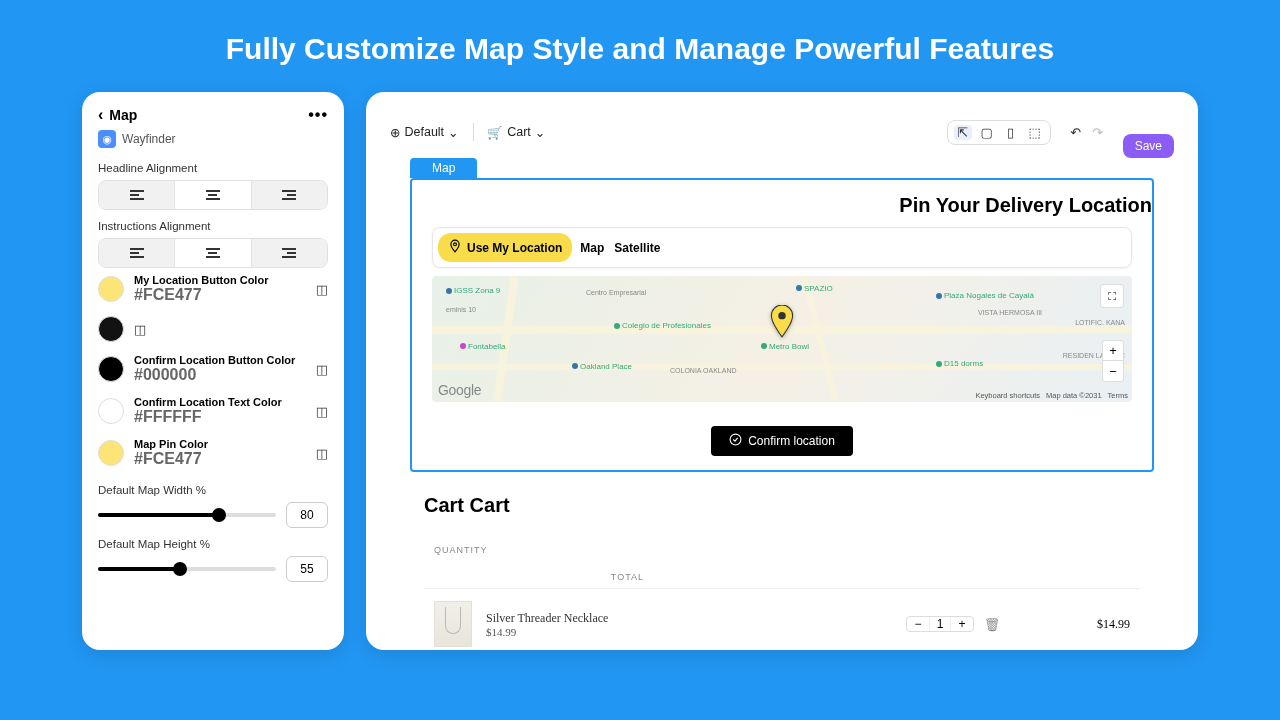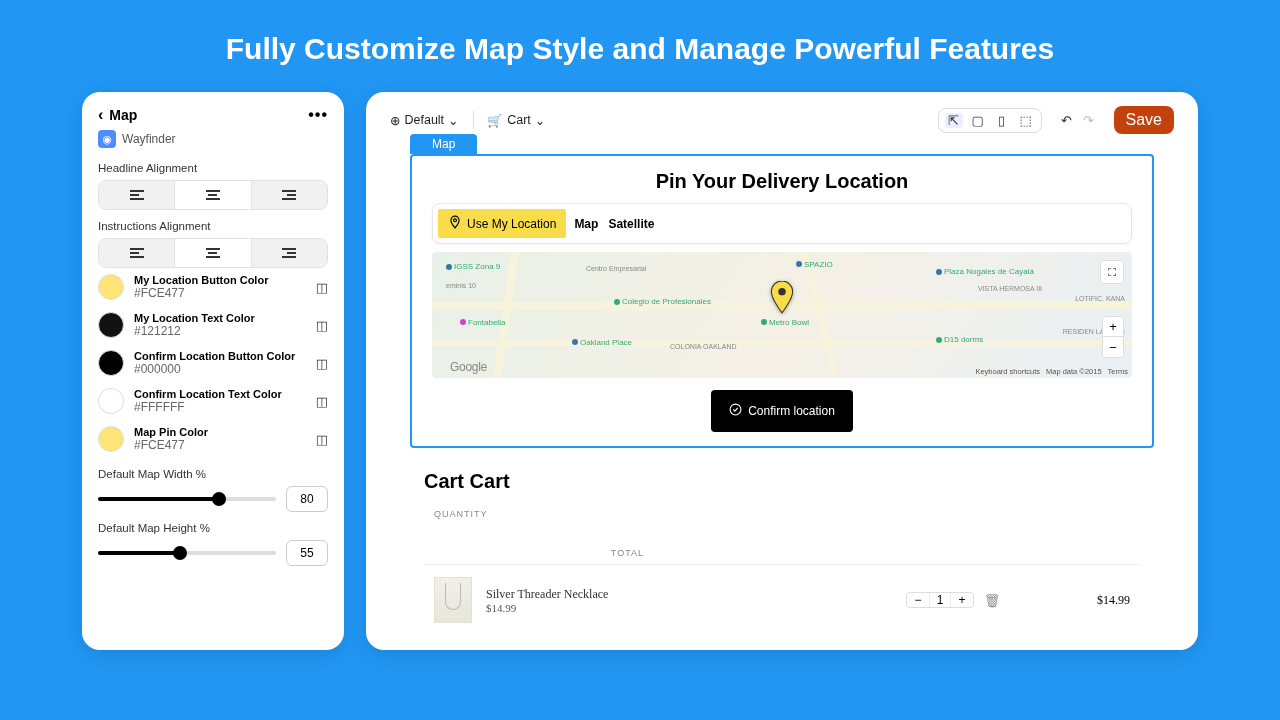--- a/index.html
+++ b/index.html
@@ -51,21 +51,21 @@
 .color-row {
   display: flex; align-items: center; gap: 10px;
   padding: 6px 0;
 }
 .swatch {
   width: 26px; height: 26px; border-radius: 50%;
   border: 1px solid #ddd;
 }
 .color-info { flex: 1; }
 .color-name { font-size: 11px; font-weight: 600; }
-.color-hex { font-size: 12px; color: #666; }
+.color-hex { font-size: 16px; color: #666; font-weight: bold; }
 .db-icon { font-size: 13px; color: #333; cursor: pointer; }
 .slider-wrap { display: flex; align-items: center; gap: 10px; margin-top: 4px; }
 .slider-track {
   flex: 1; height: 4px; background: #ddd; border-radius: 2px; position: relative;
 }
 .slider-fill { position: absolute; left: 0; top: 0; height: 4px; background: #000; border-radius: 2px; }
 .slider-thumb {
   position: absolute; top: 50%; transform: translate(-50%,-50%);
   width: 14px; height: 14px; border-radius: 50%;
   background: #000; cursor: pointer;
@@ -83,42 +83,42 @@
 .tb-item { display: flex; align-items: center; gap: 4px; cursor: pointer; color: #222; }
 .tb-sep { width: 1px; height: 18px; background: #ddd; margin: 0 4px; }
 .tb-right {
   margin-left: auto; display: flex; align-items: center; gap: 6px;
   border: 1px solid #ddd; border-radius: 8px; padding: 4px 6px;
 }
 .tb-icon { width: 18px; text-align: center; cursor: pointer; color: #333; font-size: 13px; }
 .tb-icon.active { background: #e9efff; border-radius: 4px; }
 .undo-redo { display: flex; gap: 4px; margin-left: 6px; }
 .save-btn {
-  background: #c2410c; color: #fff; border-radius: 8px;
-  font-size: 16px; padding: 5px 12px; cursor: pointer; margin-left: 6px;
+  background: #8b5cf6; color: #fff; border-radius: 8px;
+  font-size: 12px; padding: 5px 12px; cursor: pointer; margin-left: 6px; margin-top: 28px;
 }
 .map-frame {
   border: 2px solid #2196f3; border-radius: 4px;
   margin: 18px 30px 4px; position: relative; background: #fff;
   padding-bottom: 14px;
 }
 .map-tab {
   position: absolute; top: -22px; left: -2px;
   background: #2196f3; color: #fff;
   font-size: 12px; padding: 3px 22px; border-radius: 4px 4px 0 0;
 }
-.map-title { text-align: center; font-size: 20px; font-weight: 700; padding: 14px 0 10px; }
+.map-title { text-align: right; font-size: 20px; font-weight: 700; padding: 14px 0 10px; }
 .search-bar {
   display: flex; align-items: center; gap: 8px;
   margin: 0 20px; border: 1px solid #e6e6e6; border-radius: 8px;
   padding: 5px; font-size: 12px; box-shadow: 0 1px 3px rgba(0,0,0,.05);
 }
 .use-location {
-  background: #f8dc4a; border-radius: 2px; padding: 6px 10px;
-  display: flex; align-items: center; gap: 5px; font-weight: 400; cursor: pointer;
+  background: #f8dc4a; border-radius: 13px; padding: 6px 10px;
+  display: flex; align-items: center; gap: 5px; font-weight: 700; cursor: pointer;
 }
 .search-input { flex: 1; color: #888; padding: 0 6px; }
 .map-sat { display: flex; gap: 10px; font-weight: 600; padding-right: 6px; }
 .map-sat span { cursor: pointer; }
 .map-body {
   margin: 8px 20px 0; height: 126px; position: relative;
   background: linear-gradient(120deg,#e8f1e8,#f5f0e5,#eaf0f5);
   border-radius: 4px; overflow: hidden;
 }
 .road { position: absolute; background: #f8f3dc; }
@@ -147,34 +147,34 @@
 }
 .zoom-ctrl div {
   height: 20px; display:flex; align-items:center; justify-content:center;
   cursor:pointer; font-size: 13px;
 }
 .zoom-ctrl div:first-child { border-bottom:1px solid #ddd; }
 .map-foot {
   position:absolute; right:4px; bottom:2px; font-size:7.5px; color:#555;
   display:flex; gap:6px;
 }
-.google-logo { position:absolute; left:18px; bottom:4px; font-size:12px; color:#888; letter-spacing:-.3px; }
+.google-logo { position:absolute; left:6px; bottom:4px; font-size:14px; color:#888; letter-spacing:-.3px; }
 .confirm-btn {
-  margin: 12px auto 0; display: flex; align-items: center; justify-content: center;
+  margin: 24px auto 0; display: flex; align-items: center; justify-content: center;
   gap: 6px; background: #000; color: #fff; font-size: 12px;
-  border-radius: 4px; padding: 13px 18px; width: fit-content; cursor: pointer;
+  border-radius: 4px; padding: 7px 18px; width: fit-content; cursor: pointer;
 }
 .cart-section { padding: 18px 44px 0; }
 .cart-title { font-size: 20px; font-weight: 600; margin-bottom: 10px; }
 .cart-head {
   display: flex; font-size: 9px; letter-spacing: 1px; color: #888;
   padding: 6px 10px; border-bottom: 1px solid #eee;
 }
 .ch-prod { flex: 1; }
-.ch-qty { width: 140px; }
+.ch-qty { width: 140px; margin-top: 12px; }
 .ch-tot { width: 70px; text-align: right; margin-top: 39px; }
 .cart-row { display: flex; align-items: center; padding: 12px 10px; gap: 14px; }
 .thumb {
   width: 38px; height: 46px; background: linear-gradient(#f1efe9,#e8e5da);
   border: 1px solid #e3e0d6; position: relative;
 }
 .thumb::after {
   content:""; position:absolute; left:50%; top:12%; width:14px; height:26px;
   border:1px solid #bdb9ad; border-top:none; border-radius:0 0 10px 10px;
   transform:translateX(-50%);
@@ -270,24 +270,20 @@
         <div class="color-row">
           <div class="swatch" style="background:#FCE477"></div>
           <div class="color-info">
             <div class="color-name">My Location Button Color</div>
             <div class="color-hex">#FCE477</div>
           </div>
           <div class="db-icon">◫</div>
         </div>
         <div class="color-row">
           <div class="swatch" style="background:#121212"></div>
-          <div class="color-info">
-            <div class="color-name">My Location Text Color</div>
-            <div class="color-hex">#121212</div>
-          </div>
           <div class="db-icon">◫</div>
         </div>
         <div class="color-row">
           <div class="swatch" style="background:#000000"></div>
           <div class="color-info">
             <div class="color-name">Confirm Location Button Color</div>
             <div class="color-hex">#000000</div>
           </div>
           <div class="db-icon">◫</div>
         </div>
@@ -436,21 +432,21 @@
             </svg>
         </div>
         <div class="fullscreen-btn">⛶</div>
         <div class="zoom-ctrl">
           <div>+</div>
           <div>−</div>
         </div>
         <div class="google-logo">Google</div>
         <div class="map-foot">
           <span>Keyboard shortcuts</span>
-          <span>Map data ©2015</span>
+          <span>Map data ©2031</span>
           <span>Terms</span>
         </div>
       </div>
 
       <div class="confirm-btn">
         <span>
           <svg width="13" height="13" viewBox="0 0 24 24">
               <circle cx="12" cy="12" r="10" fill="none" stroke="#fff" stroke-width="2"></circle>
               <path d="M8 12l3 3 5-6" fill="none" stroke="#fff" stroke-width="2"></path>
             </svg>

